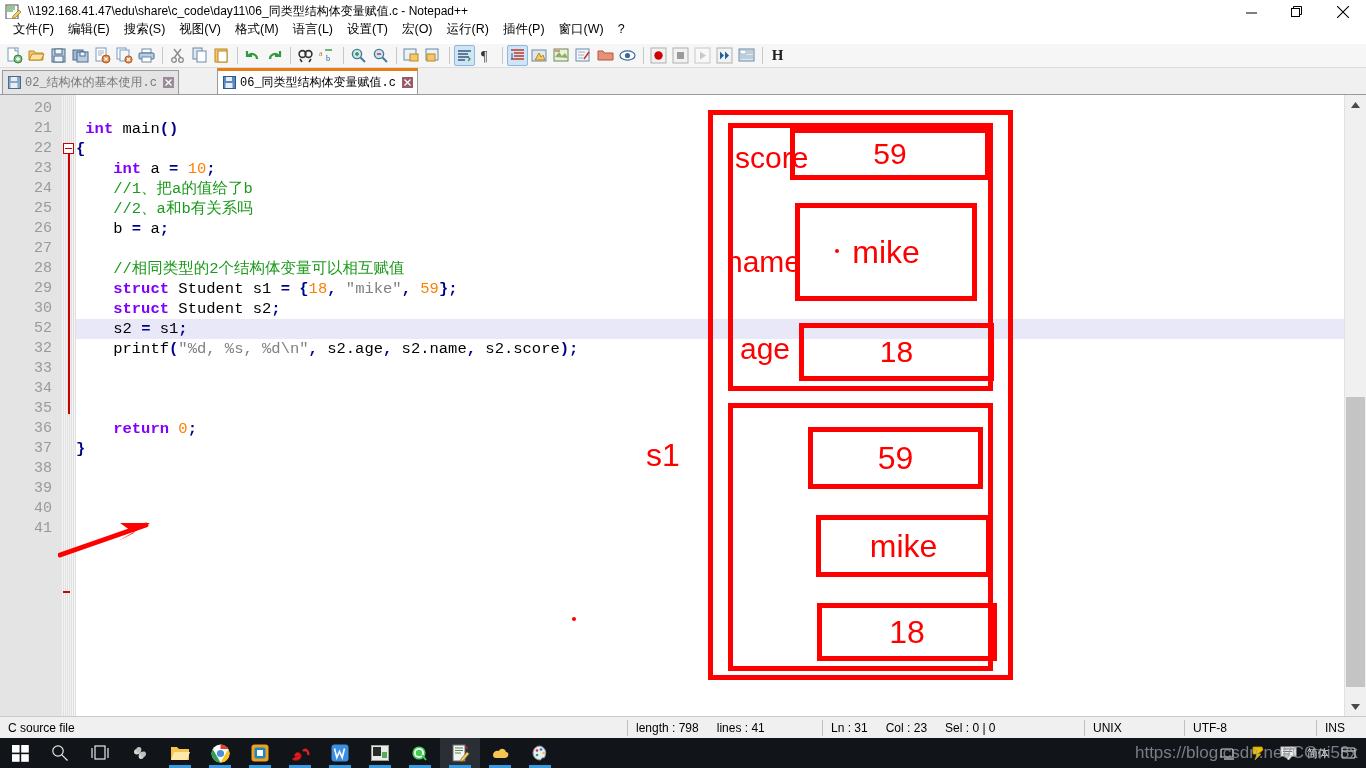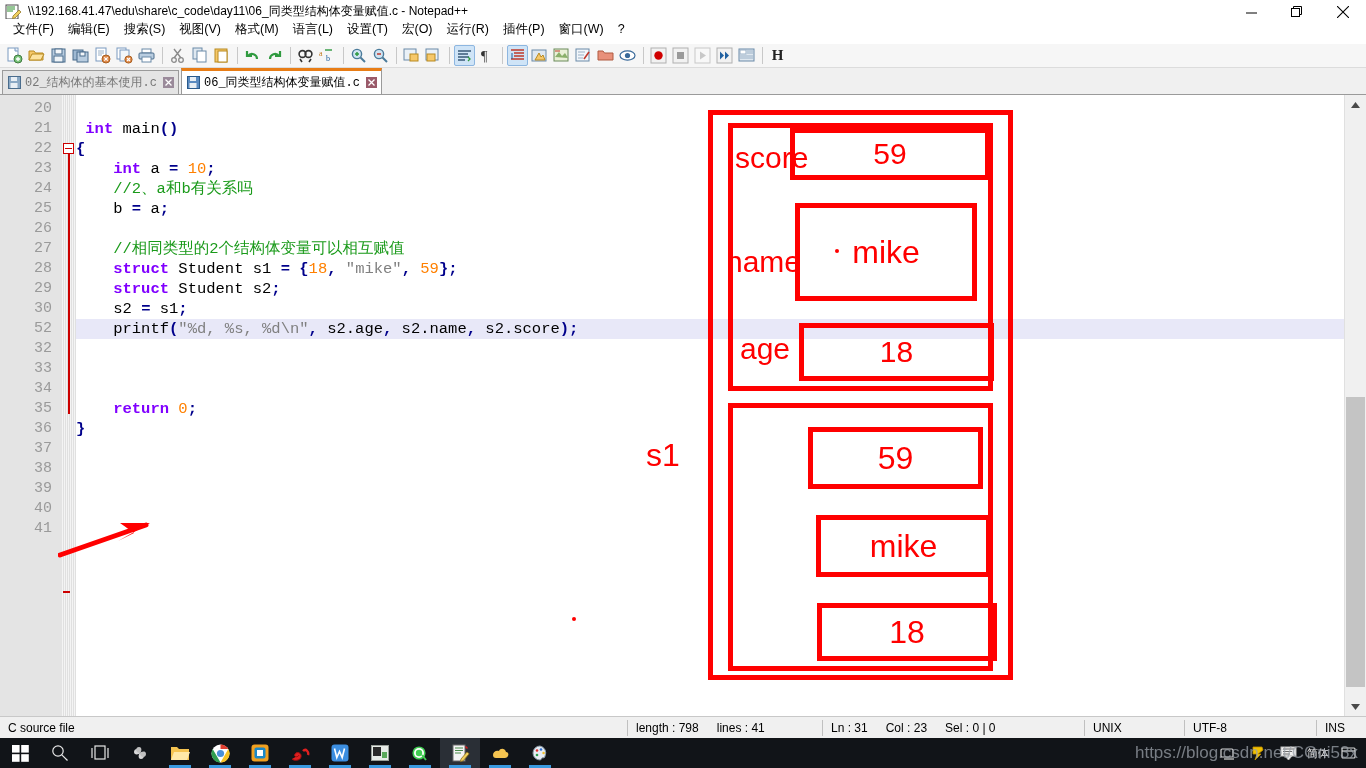--- a/index.html
+++ b/index.html
@@ -67,21 +67,21 @@
     position: relative; flex: 0 0 auto;
   }
   .tb-btn.active { background: #cfe4f7; border: 1px solid #8db6e0; border-radius: 2px; }
   .tb-sep { width: 1px; height: 17px; background: #c8c8c8; margin: 0 4px; flex: 0 0 auto; }
   .tb-h { font-family: "Liberation Serif", serif; font-weight: bold; font-size: 15px; color: #222; }
 
   
   .tabbar {
     position: absolute; left: 0; top: 68px; width: 1366px; height: 27px;
     background: #f0f0f0; display: flex; align-items: flex-end;
-    padding-left: 2px; border-bottom: 1px solid #9a9a9a;
+    padding-left: 2px; border-bottom: 1px solid #9a9a9a; gap: 36px;
   }
   .tab {
     height: 24px; display: flex; align-items: center;
     padding: 0 4px 0 5px; margin-right: 2px;
     font-size: 12px; font-family: "Liberation Mono", monospace;
     border: 1px solid #9a9a9a; border-bottom: none;
     background: #e4e4e4; color: #787878;
     position: relative; white-space: nowrap;
   }
   .tab.active {
@@ -549,20 +549,21 @@
         <div class="lnum" style="top: 404px;">40</div>
         <div class="lnum" style="top: 424px;">41</div>
       </div>
 
     <div class="code-area">
       <div id="code-lines-host">
           <div class="line" style="margin-top: 4px;"></div>
           <div class="line" style="margin-top: 0px;"><span class="plain"> </span><span class="kw">int</span><span class="plain"> main</span><span class="op">()</span></div>
           <div class="line" style="margin-top: 0px;"><span class="op">{</span></div>
           <div class="line" style="margin-top: 0px;"><span class="plain">    </span><span class="kw">int</span><span class="plain"> a </span><span class="op">=</span><span class="plain"> </span><span class="num">10</span><span class="op">;</span></div>
+          <div class="line" style="margin-top: 0px;"><span class="cmt">    //1、把a的值给了b</span></div>
           <div class="line" style="margin-top: 0px;"><span class="cmt">    //2、a和b有关系吗</span></div>
           <div class="line" style="margin-top: 0px;"><span class="plain">    b </span><span class="op">=</span><span class="plain"> a</span><span class="op">;</span></div>
           <div class="line" style="margin-top: 0px;"></div>
           <div class="line" style="margin-top: 0px;"><span class="cmt">    //相同类型的2个结构体变量可以相互赋值</span></div>
           <div class="line" style="margin-top: 0px;"><span class="plain">    </span><span class="kw">struct</span><span class="plain"> Student s1 </span><span class="op">=</span><span class="plain"> </span><span class="op">{</span><span class="num">18</span><span class="op">,</span><span class="plain"> </span><span class="str">"mike"</span><span class="op">,</span><span class="plain"> </span><span class="num">59</span><span class="op">}</span><span class="op">;</span></div>
           <div class="line" style="margin-top: 0px;"><span class="plain">    </span><span class="kw">struct</span><span class="plain"> Student s2</span><span class="op">;</span></div>
           <div class="line" style="margin-top: 0px;"><span class="plain">    s2 </span><span class="op">=</span><span class="plain"> s1</span><span class="op">;</span></div>
           <div class="line" style="margin-top: 0px;"><span class="plain">    printf</span><span class="op">(</span><span class="str">"%d, %s, %d\n"</span><span class="op">,</span><span class="plain"> s2.age</span><span class="op">,</span><span class="plain"> s2.name</span><span class="op">,</span><span class="plain"> s2.score</span><span class="op">)</span><span class="op">;</span></div>
           <div class="line" style="margin-top: 0px;"></div>
           <div class="line" style="margin-top: 0px;"></div>

